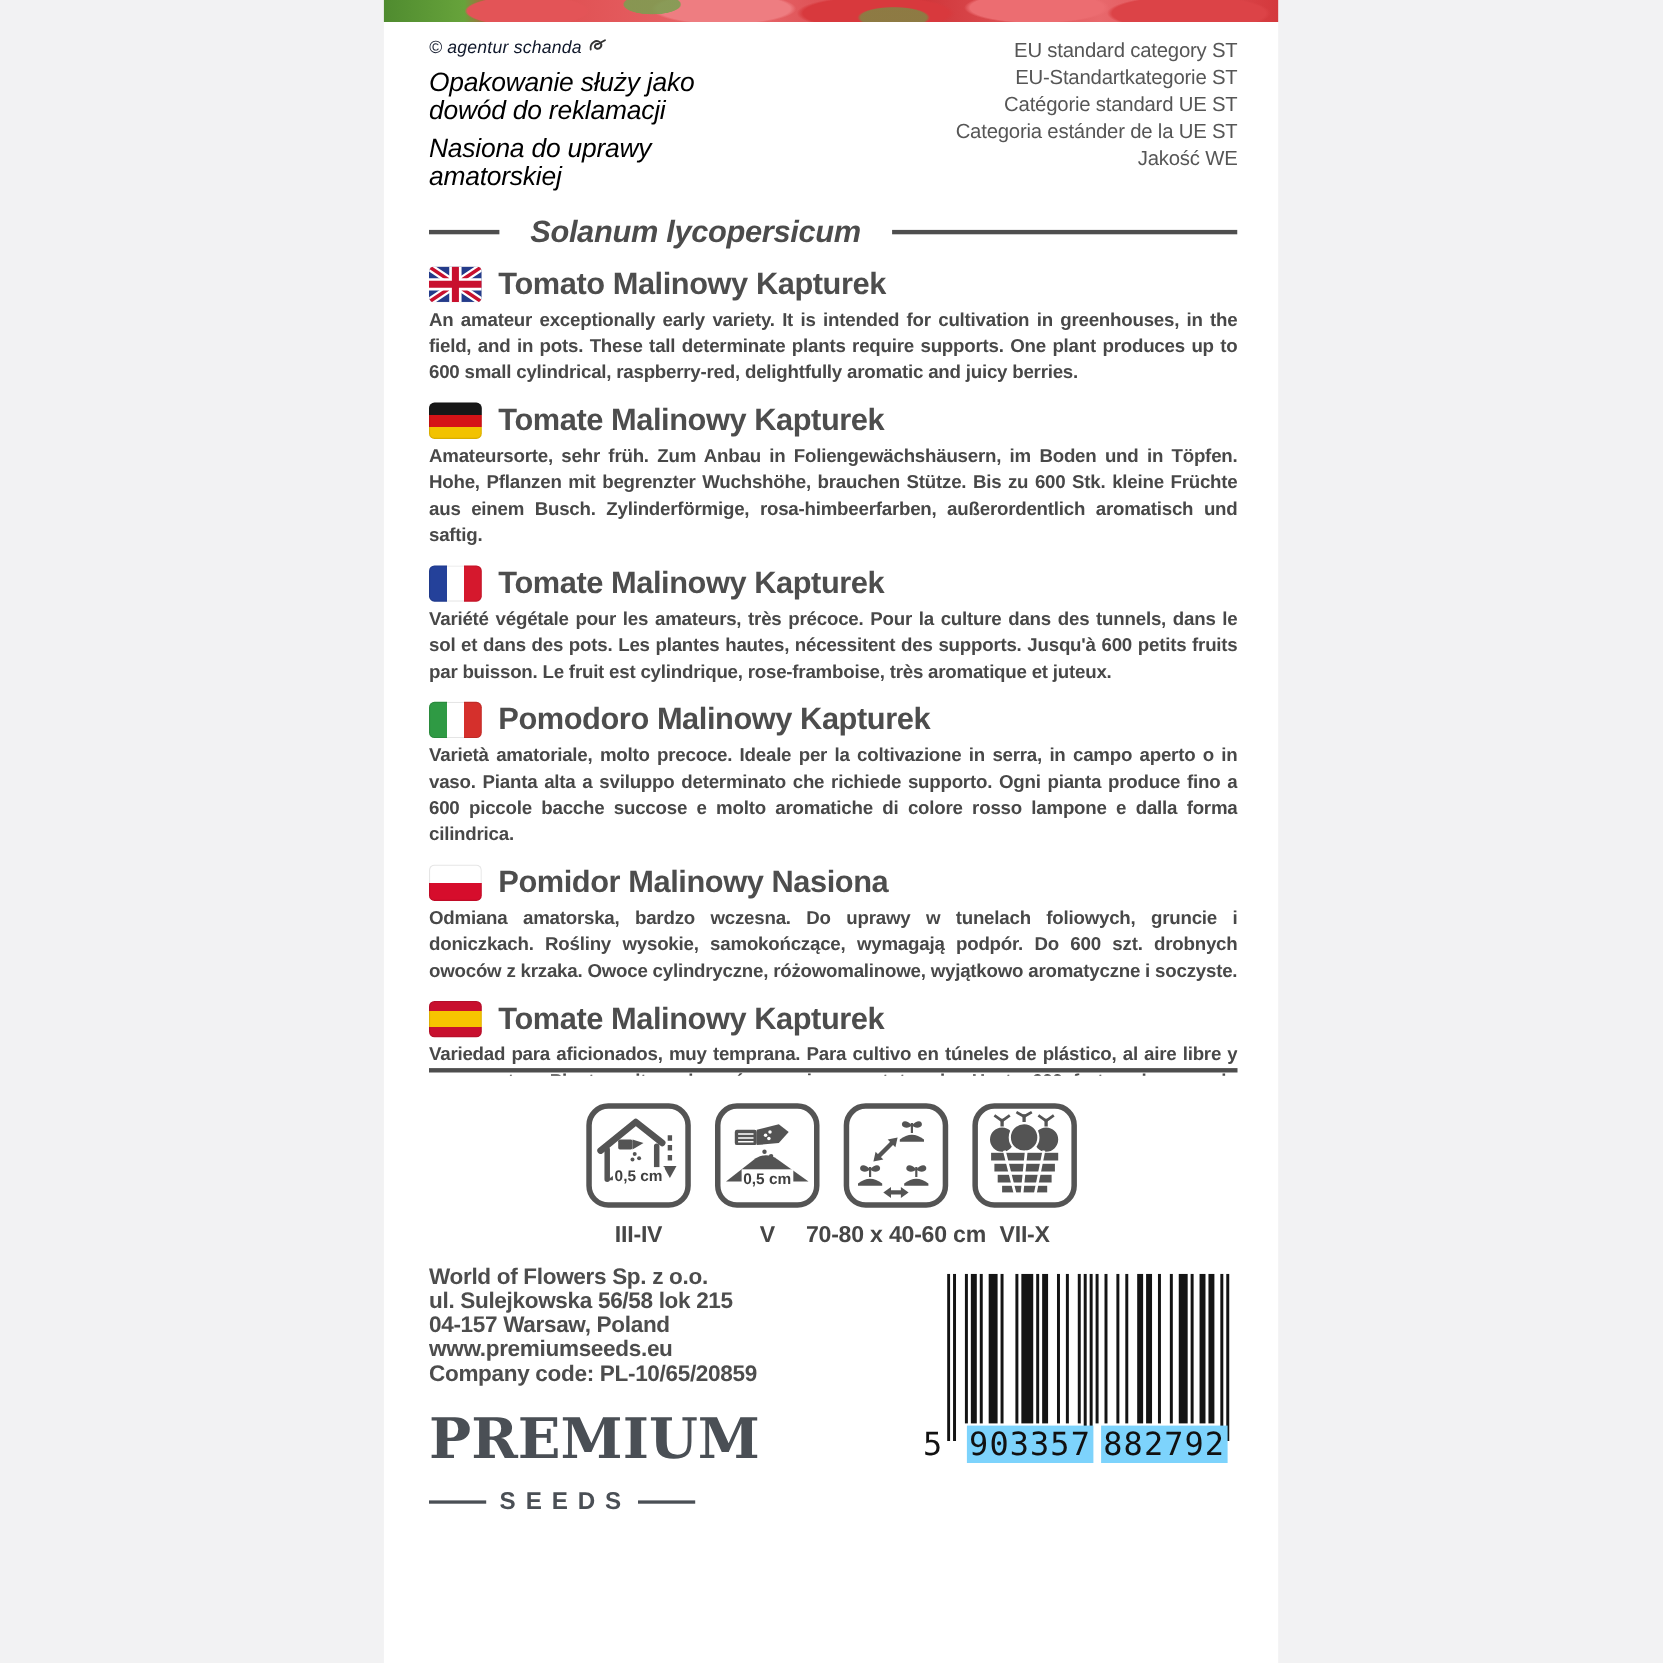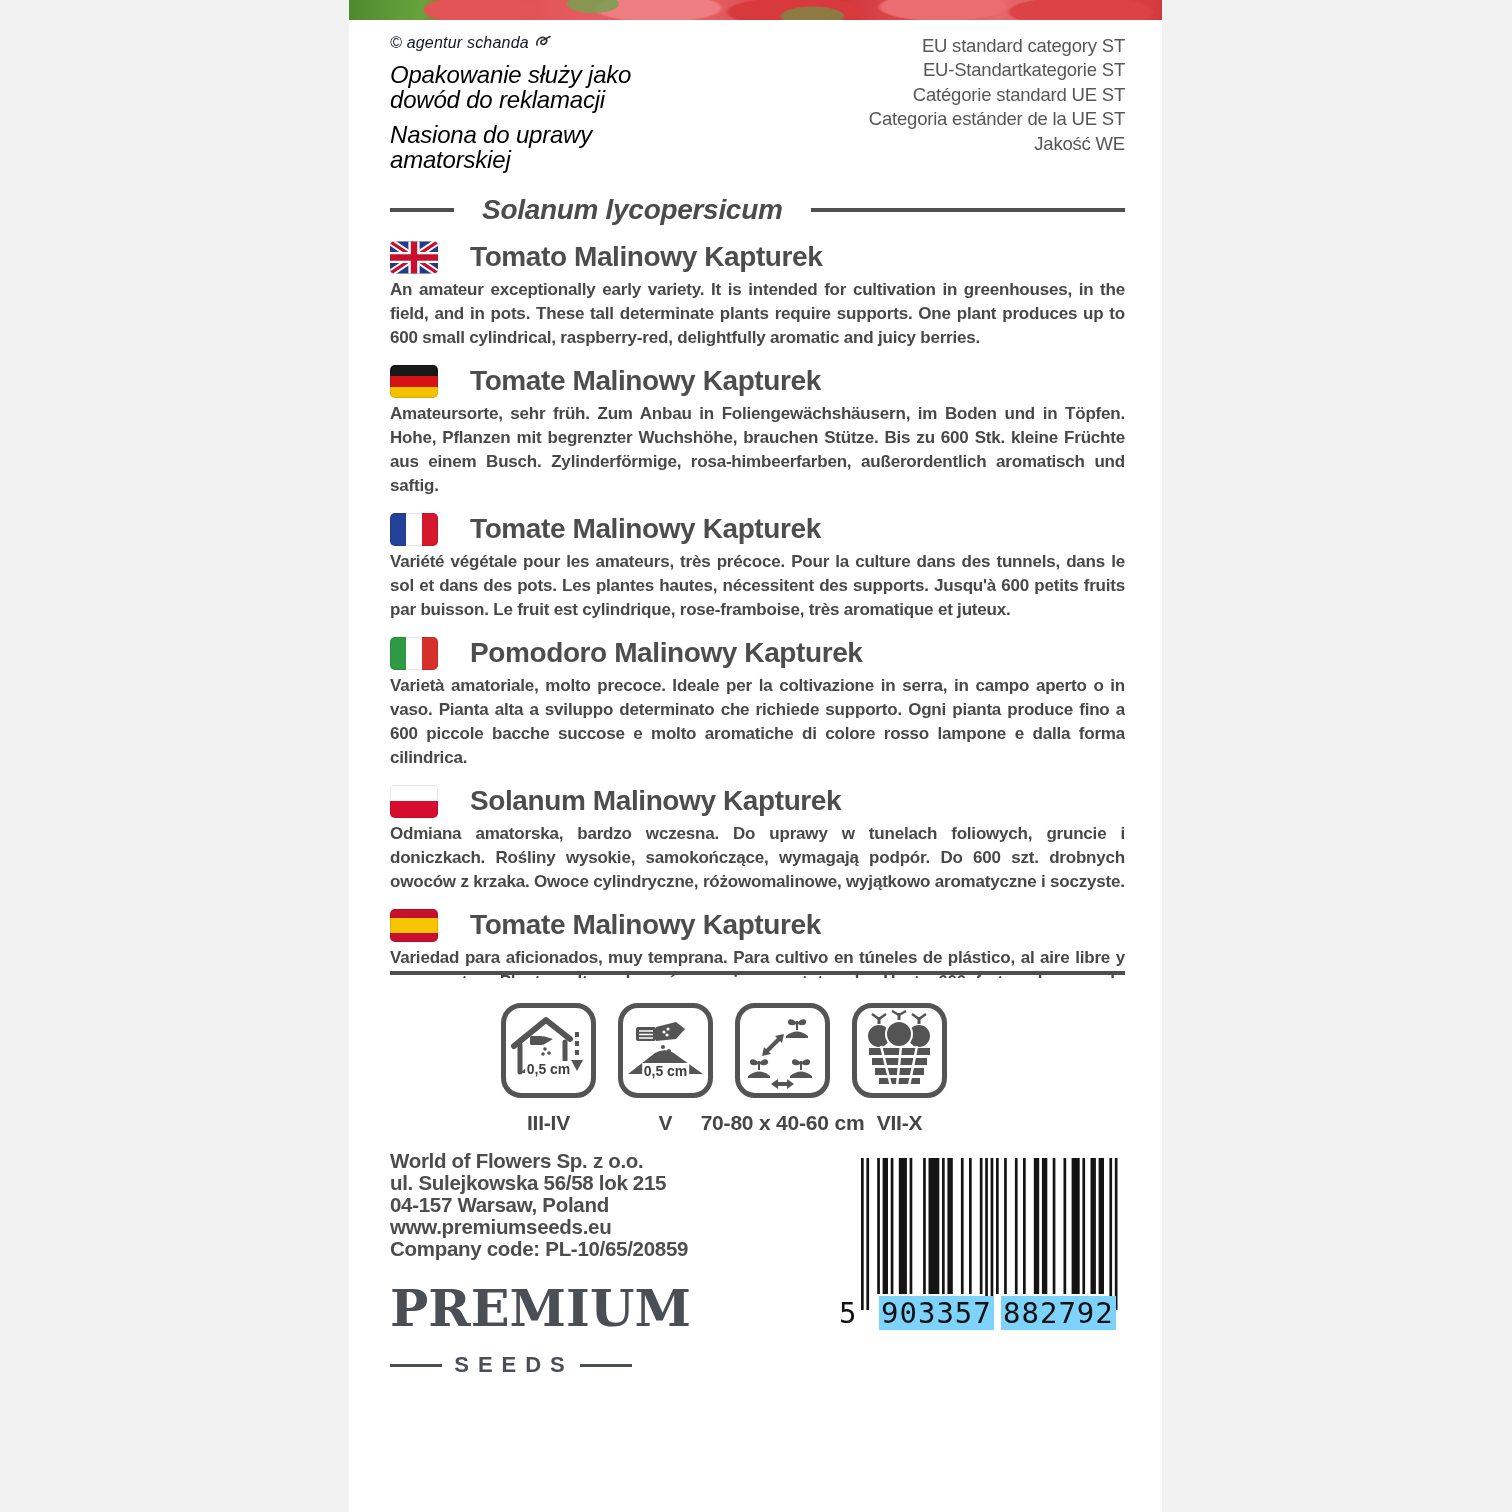--- a/index.html
+++ b/index.html
@@ -38,34 +38,34 @@
   .note div{white-space:nowrap;}
   .eu-col{margin-left:auto;text-align:right;font-size:18.5px;line-height:24.4px;color:#565656;letter-spacing:-.2px;}
   
   .species-row{display:flex;align-items:center;margin-top:22px;}
   .species-row .rule{height:4px;background:#4e4e4e;}
   .rule-short{width:64px;}
   .rule-long{flex:1;}
   .species-name{font-style:italic;font-weight:bold;font-size:28px;color:#4c4c4c;margin:0 28px;letter-spacing:-.3px;}
   
   .section{margin-top:13px;}
-  .sec-head{display:flex;align-items:center;gap:32px;height:36px;}
+  .sec-head{display:flex;align-items:center;gap:15px;height:36px;}
   .sec-title{font-weight:bold;font-size:28px;color:#4d4d4d;letter-spacing:-.4px;white-space:nowrap;}
   .sec-text{font-size:17px;line-height:24px;color:#484848;text-align:justify;letter-spacing:-.2px;margin-top:3px;font-weight:bold;}
   
   .flag{width:48px;height:33px;border-radius:5px;overflow:hidden;flex:none;position:relative;box-shadow:inset 0 0 0 1px rgba(0,0,0,.10);}
   .flag svg{display:block;}
   .flag.de{background:linear-gradient(#181818 33.4%,#d51317 33.4% 66.7%,#f2c200 66.7%);}
   .flag.fr{background:linear-gradient(90deg,#24419a 33.4%,#ffffff 33.4% 66.7%,#d5182d 66.7%);}
   .flag.it{background:linear-gradient(90deg,#2f9a44 33.4%,#ffffff 33.4% 66.7%,#d5302c 66.7%);}
   .flag.pl{background:linear-gradient(#ffffff 50%,#d60d2c 50%);}
   .flag.es{background:linear-gradient(#c8102e 27%,#f7c500 27% 73%,#c8102e 73%);}
   
   .divider{position:absolute;left:41px;top:971px;width:735px;height:4px;background:#4e4e4e;}
-  .icons-row{position:absolute;left:152px;top:1003px;display:flex;gap:22px;}
+  .icons-row{position:absolute;left:184px;top:1003px;display:flex;gap:22px;}
   .icon-col{width:95px;display:flex;flex-direction:column;align-items:center;}
   .icon-box{
     width:95px;height:95px;box-sizing:border-box;border:5px solid #545454;border-radius:20px;
     position:relative;background:#fff;
   }
   .depth-label{
     position:absolute;left:50%;transform:translateX(-50%);
     background:#fff;color:#3f3f3f;font-weight:bold;font-size:14px;padding:0 2px;white-space:nowrap;
   }
   .icon-caption{margin-top:13px;font-weight:bold;font-size:21px;color:#464646;white-space:nowrap;letter-spacing:-.2px;}
@@ -169,21 +169,21 @@
       <div class="sec-head">
         <div class="flag it"></div>
         <div class="sec-title">Pomodoro Malinowy Kapturek</div>
       </div>
       <div class="sec-text">Varietà amatoriale, molto precoce. Ideale per la coltivazione in serra, in campo aperto o in vaso. Pianta alta a sviluppo determinato che richiede supporto. Ogni pianta produce fino a 600 piccole bacche succose e molto aromatiche di colore rosso lampone e dalla forma cilindrica.</div>
     </div>
 
     <div class="section">
       <div class="sec-head">
         <div class="flag pl"></div>
-        <div class="sec-title">Solanum Malinowy Kapturek</div>
+        <div class="sec-title">Pomidor Malinowy Nasiona</div>
       </div>
       <div class="sec-text">Odmiana amatorska, bardzo wczesna. Do uprawy w tunelach foliowych, gruncie i doniczkach. Rośliny wysokie, samokończące, wymagają podpór. Do 600 szt. drobnych owoców z krzaka. Owoce cylindryczne, różowomalinowe, wyjątkowo aromatyczne i soczyste.</div>
     </div>
 
     <div class="section">
       <div class="sec-head">
         <div class="flag es"></div>
         <div class="sec-title">Tomate Malinowy Kapturek</div>
       </div>
       <div class="sec-text">Variedad para aficionados, muy temprana. Para cultivo en túneles de plástico, al aire libre y en macetas. Plantas altas, de guía, requieren entutorado. Hasta 600 frutos de un solo arbusto. Fruto cilíndrico, de color rosa aframbuesado, especialmente aromático y jugoso.</div>

